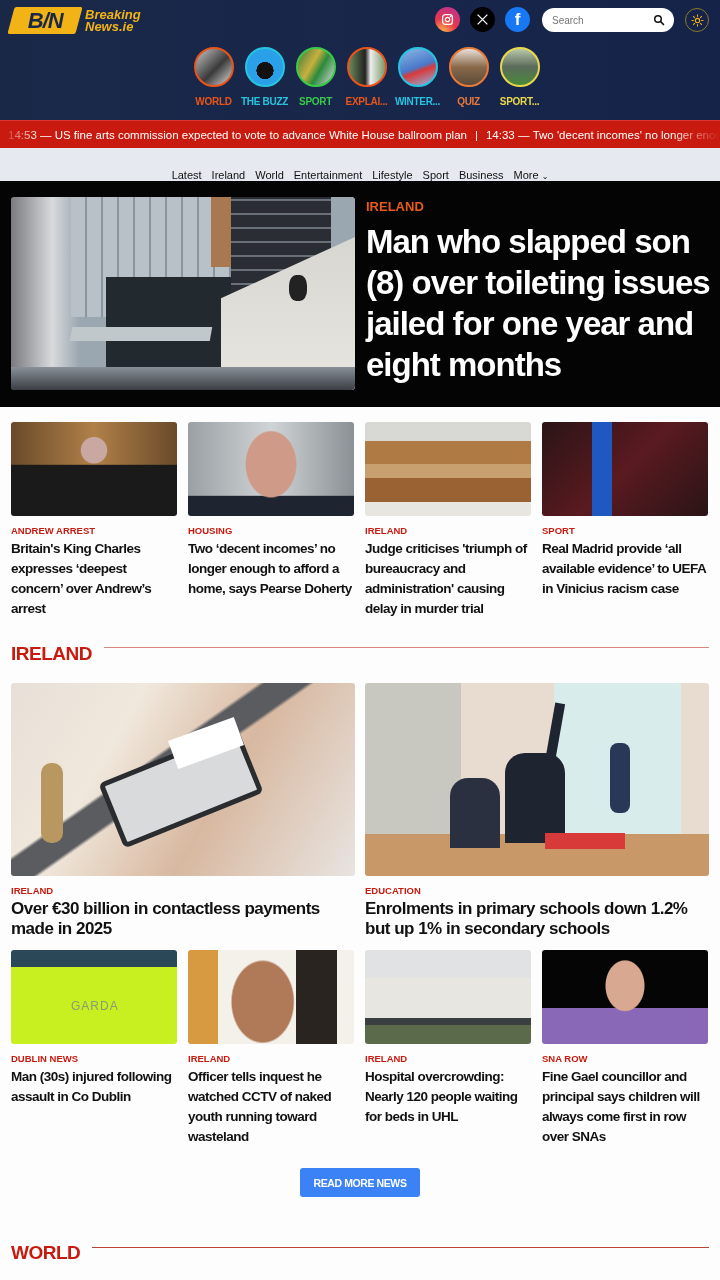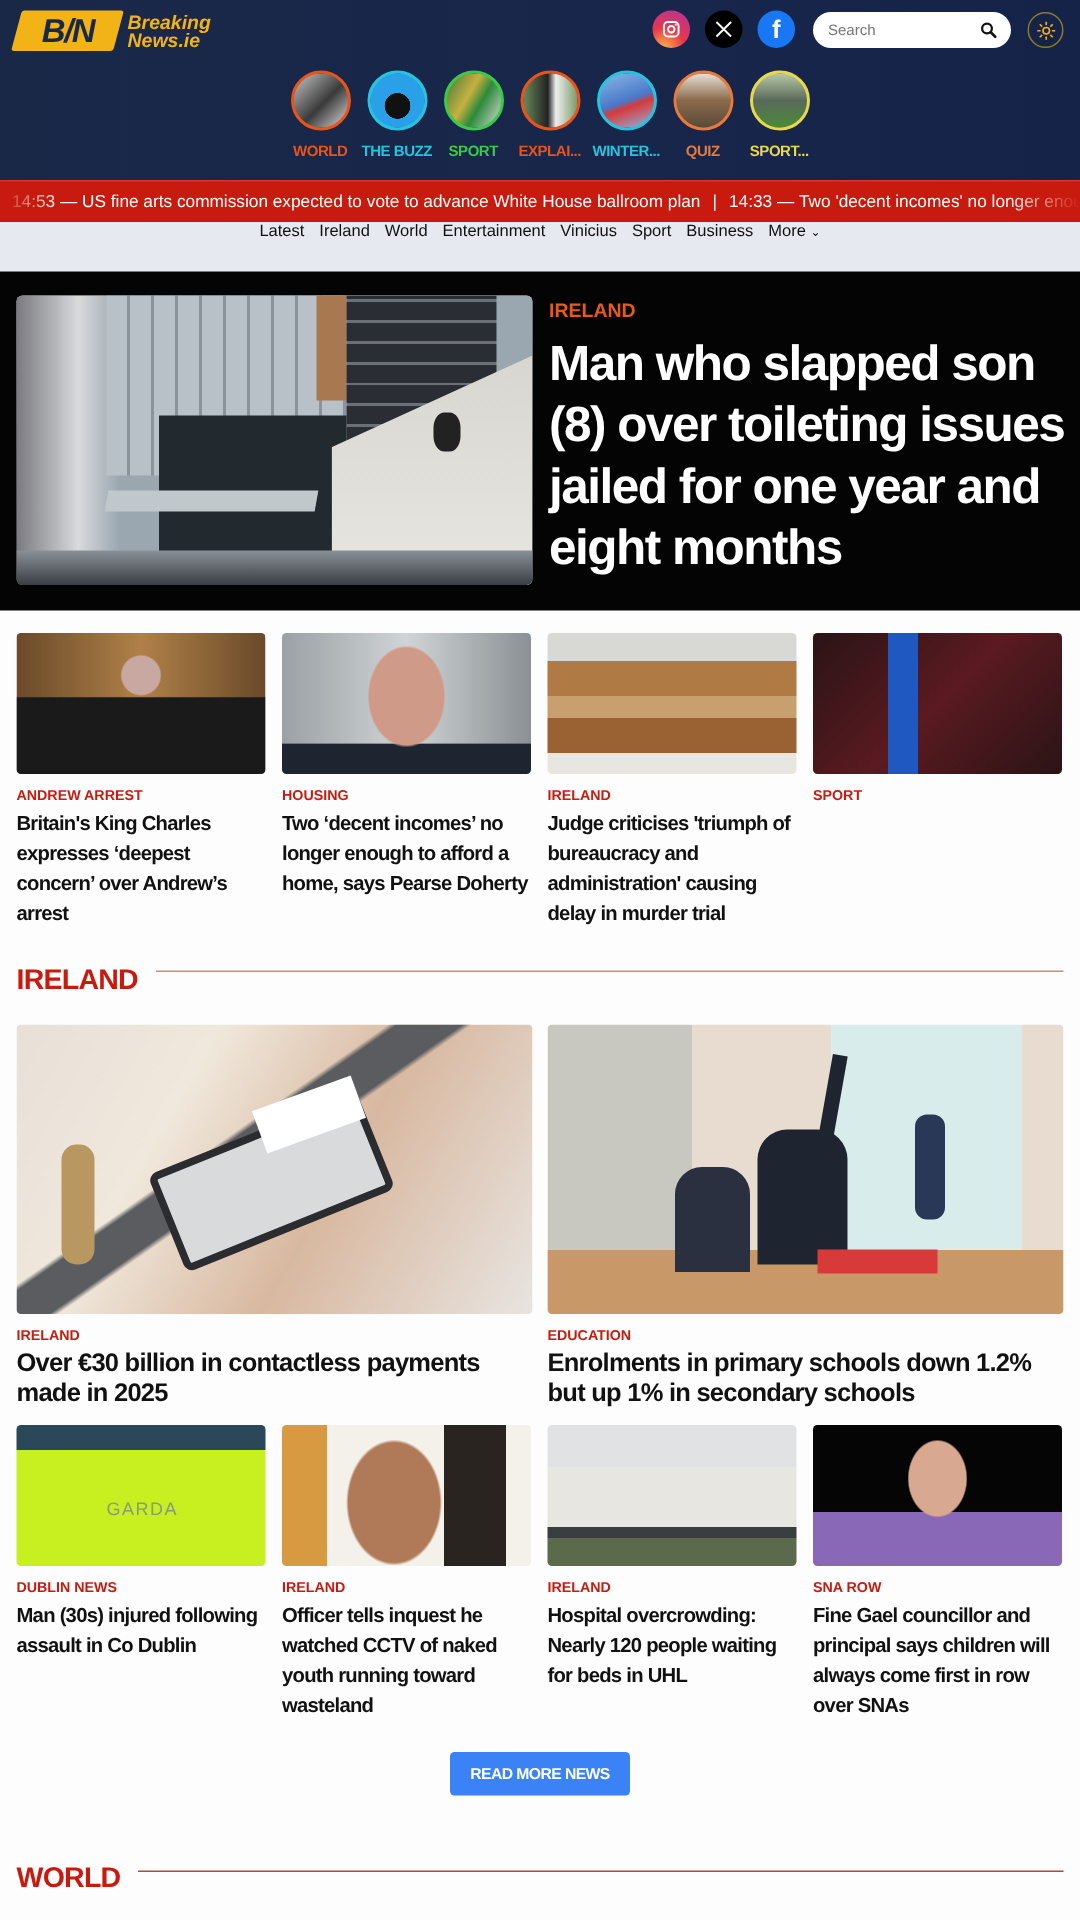--- a/index.html
+++ b/index.html
@@ -17,21 +17,21 @@
 .theme{position:absolute;left:685px;top:8px;width:24px;height:24px;border-radius:50%;border:1px solid #8a7a2a;display:flex;align-items:center;justify-content:center}
 .stories{position:absolute;top:47px;left:188px;display:flex}
 .story{width:51px;margin-right:0px;display:flex;flex-direction:column;align-items:center;position:relative}
 .story .ring{width:40px;height:40px;border-radius:50%;border:2px solid;overflow:hidden}
 .story .lbl{margin-top:9px;font-size:10px;font-weight:bold;letter-spacing:-0.3px;white-space:nowrap}
 .ticker{position:absolute;top:120px;left:0;width:720px;height:28px;background:#c81a0e;border-top:1px solid #d33;color:#fff;font-size:11.5px;white-space:nowrap;overflow:hidden;display:flex;align-items:center;padding-left:8px}
 .ticker .t{font-weight:normal}
 .ticker .sep{margin:0 8px;color:#fff}
 .ticker:before{content:"";position:absolute;left:0;top:0;width:40px;height:100%;background:linear-gradient(90deg,#c81a0e,rgba(200,26,14,0))}
 .ticker:after{content:"";position:absolute;right:0;top:0;width:50px;height:100%;background:linear-gradient(270deg,#c81a0e,rgba(200,26,14,0))}
-.nav{position:absolute;top:148px;left:0;width:720px;height:33px;background:#e6e9f0;display:flex;justify-content:center;align-items:flex-start;font-size:11px;color:#222}
+.nav{position:absolute;top:148px;left:0;width:720px;height:33px;background:#e6e9f0;display:flex;justify-content:center;align-items:flex-end;font-size:11px;color:#222}
 .nav a{margin:0 5px;color:#111;text-decoration:none}
 .hero{position:absolute;top:181px;left:0;width:720px;height:226px;background:#040404}
 .hero-img{position:absolute;left:11px;top:16px;width:344px;height:193px;border-radius:4px;overflow:hidden;background:linear-gradient(180deg,#cfd3d6 0%,#9aa1a8 40%,#555 100%)}
 .hero-cat{position:absolute;left:366px;top:18px;color:#e85a1a;font-weight:bold;font-size:13px}
 .hero-title{position:absolute;left:366px;top:40px;width:350px;color:#fff;font-weight:bold;font-size:33px;line-height:41px;letter-spacing:-1px}
 .card{position:absolute}
 .card .img{width:166px;height:94px;border-radius:3px;overflow:hidden;position:relative}
 .card .cat{margin-top:9px;color:#c81a0e;font-weight:bold;font-size:9.5px}
 .card .title{margin-top:3px;font-weight:bold;font-size:13.5px;line-height:20px;color:#111;letter-spacing:-0.5px}
 .section-h{position:absolute;left:11px;display:flex;align-items:center;width:698px}
@@ -121,21 +121,21 @@
   <span class="t">14:53</span>&nbsp;—&nbsp;<span>US fine arts commission expected to vote to advance White House ballroom plan</span>
   <span class="sep">|</span>
   <span class="t">14:33</span>&nbsp;—&nbsp;<span>Two 'decent incomes' no longer enough to afford a home</span>
 </div>
 
 <div class="nav">
   <a>Latest</a>
   <a>Ireland</a>
   <a>World</a>
   <a>Entertainment</a>
-  <a>Vinicius</a>
+  <a>Lifestyle</a>
   <a>Sport</a>
   <a>Business</a>
   <a><span>More</span> <span style="font-size:8px">⌄</span></a>
 </div>
 
 <div class="hero">
   <div class="hero-img">
     <div style="position:absolute;left:0;top:0;width:100%;height:100%;background:linear-gradient(90deg,#7a7a80 0%,#d8dadc 12%,#9aa6b0 20%)"></div>
     <div style="position:absolute;left:60px;top:0;width:160px;height:120px;background:repeating-linear-gradient(90deg,#b8c0c8 0 14px,#8a949e 14px 16px)"></div>
     <div style="position:absolute;left:200px;top:0;width:20px;height:70px;background:#a87850"></div>
@@ -161,20 +161,21 @@
   <div class="title cond">Two ‘decent incomes’ no longer enough to afford a home, says Pearse Doherty</div>
 </div>
 <div class="card" style="left:365px;top:422px;width:168px">
   <div class="img" style="background:linear-gradient(180deg,#d8d8d4 0 20%,#b07a44 20% 45%,#c8a070 45% 60%,#9a6232 60% 85%,#e8e6e0 85%)"></div>
   <div class="cat">IRELAND</div>
   <div class="title cond">Judge criticises 'triumph of bureaucracy and administration' causing delay in murder trial</div>
 </div>
 <div class="card" style="left:542px;top:422px;width:168px">
   <div class="img" style="background:linear-gradient(90deg,transparent 30%,#1e58c0 30% 42%,transparent 42%),linear-gradient(135deg,#2a1416,#5a1a20 50%,#2a1416)"></div>
   <div class="cat">SPORT</div>
+  <div class="title cond">Real Madrid provide ‘all available evidence’ to UEFA in Vinicius racism case</div>
 </div>
 
 <div class="section-h" style="top:643px">
   <span class="lbl cond">IRELAND</span>
   <span class="line"></span>
 </div>
 
 <div class="card big" style="left:11px;top:683px;width:346px">
   <div class="img" style="background:linear-gradient(145deg,transparent 40%,#5a5c60 41% 48%,transparent 49%),linear-gradient(120deg,#e8e0d8,#f0e8dc 30%,#d8b8a0 60%,#e8e4e0)">
     <div style="position:absolute;left:95px;top:70px;width:150px;height:70px;background:#d8dadc;border:5px solid #2a2c30;border-radius:6px;transform:rotate(-22deg)"></div>

